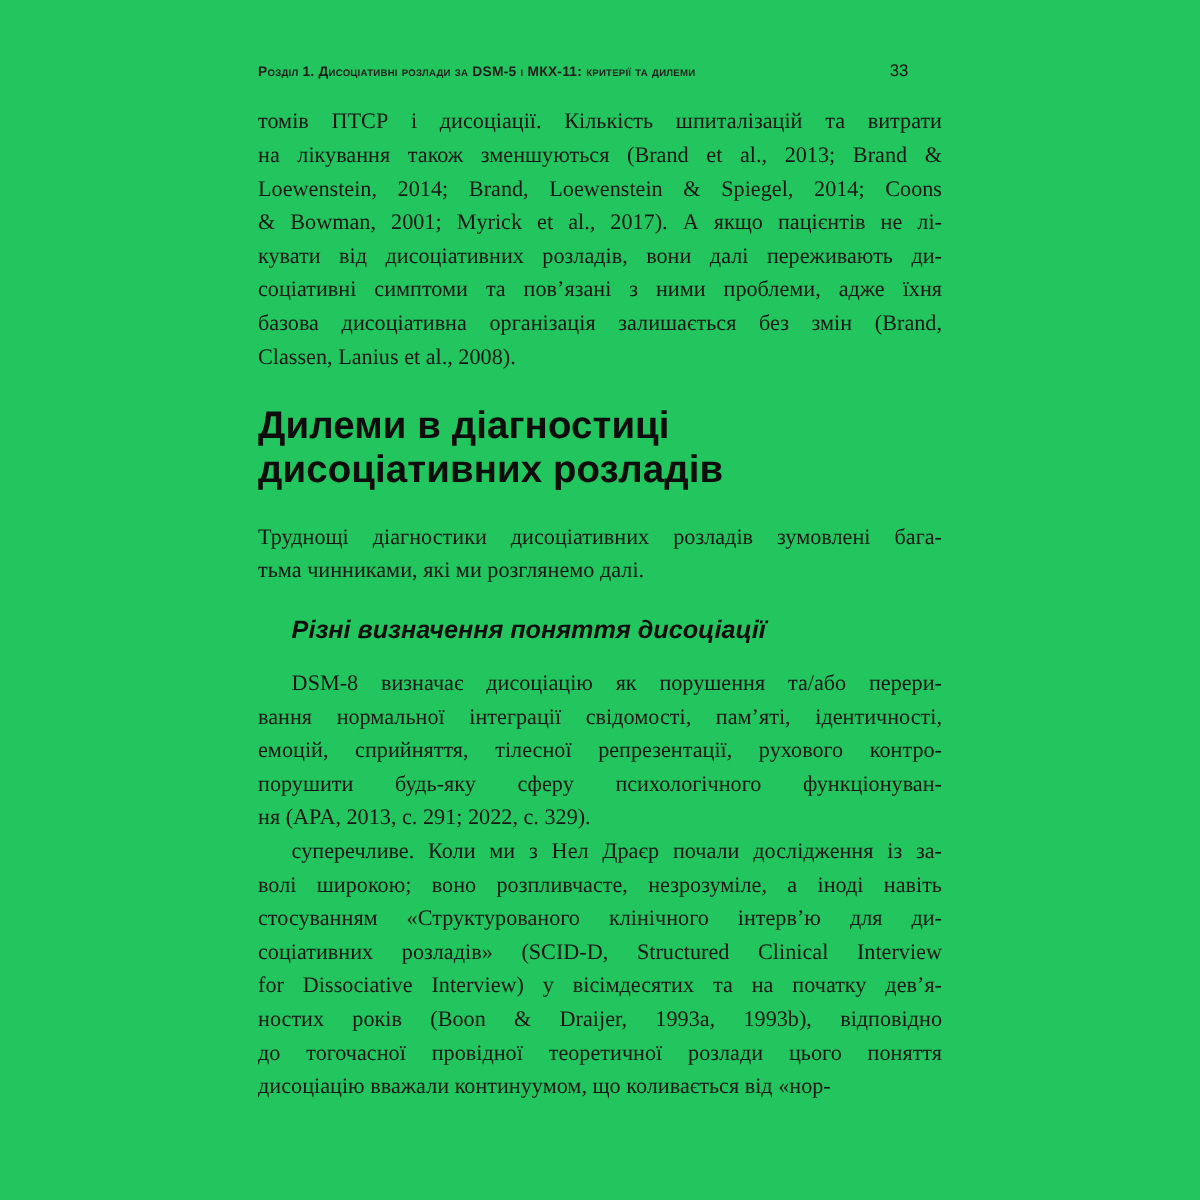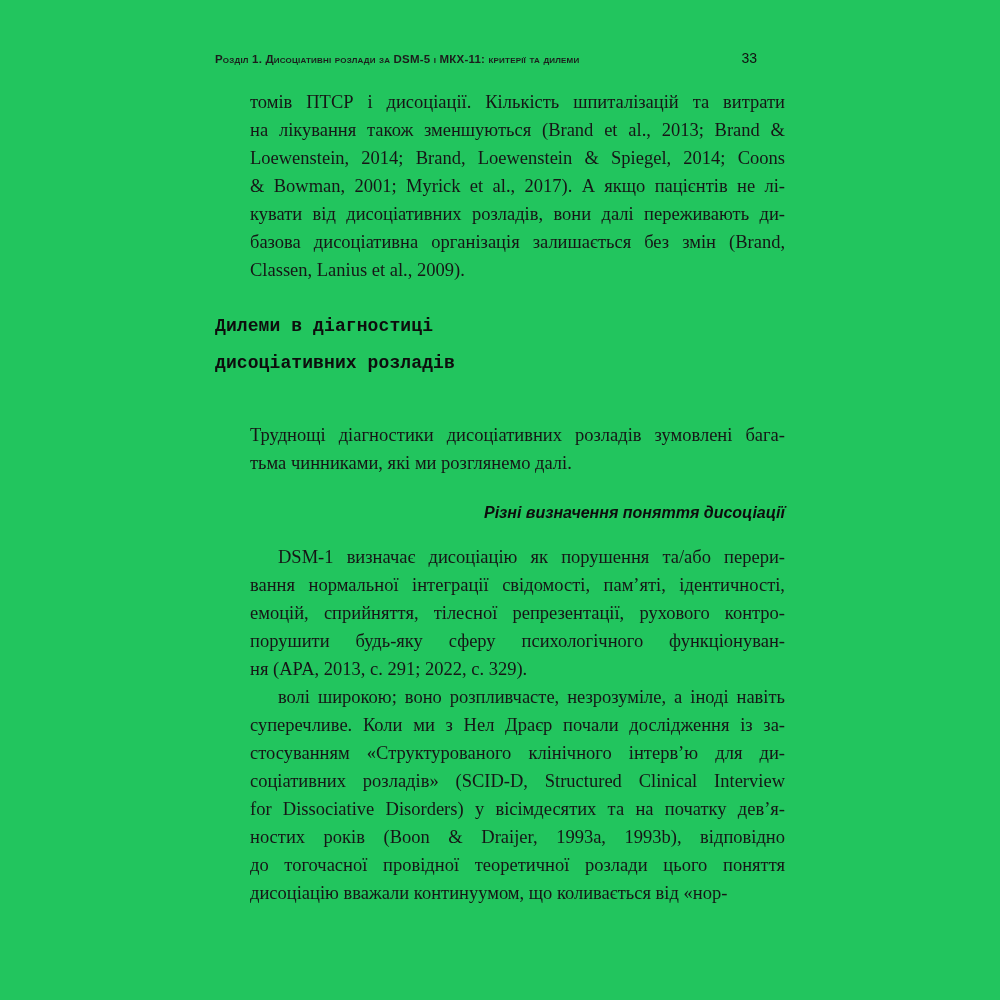--- a/index.html
+++ b/index.html
@@ -40,96 +40,95 @@
   .body-text {
     font-family: "Liberation Serif", serif;
     font-size: 18.5px;
     line-height: 28px;
     color: #161616;
   }
   .para { margin: 0; }
   .line {
     text-align: justify;
     text-align-last: justify;
-    margin-left: 35px;
   }
   .line.last {
     text-align-last: left;
   }
   .para.indent .line:first-child {
     text-indent: 28px;
   }
   .it { }
   .section-heading {
-    font-family: Liberation Mono, monospace;
-    font-size: 18px;
+    font-family: Liberation Sans, sans-serif;
+    font-size: 32px;
     line-height: 37px;
     font-weight: 700;
     color: #0d0d0d;
-    margin: 24px 0 39px 0;
+    margin: 24px 0 24px 0;
     white-space: pre-line;
     letter-spacing: 0.1px;
   }
   .sub-heading {
     font-family: "Liberation Sans", sans-serif;
-    font-size: 16px;
+    font-size: 21px;
     line-height: 24px;
     font-weight: 700;
     font-style: italic;
     color: #0d0d0d;
     margin: 24px 0 18px 28px;
-    text-align: right;
   }
 </style>
 </head>
 <body>
 
 <div class="page">
 
   <div class="running-header">
     <span class="running-head-text">Розділ 1. Дисоціативні розлади за DSM-5 і МКХ-11: критерії та дилеми</span>
     <span class="page-number">33</span>
   </div>
 
   <div class="body-text">
 
     <div class="para">
         <div class="line">томів ПТСР і дисоціації. Кількість шпиталізацій та витрати</div>
         <div class="line">на лікування також зменшуються (Brand et al., 2013; Brand &amp;</div>
         <div class="line">Loewenstein, 2014; Brand, Loewenstein &amp; Spiegel, 2014; Coons</div>
         <div class="line">&amp; Bowman, 2001; Myrick et al., 2017). А якщо пацієнтів не лі-</div>
         <div class="line">кувати від дисоціативних розладів, вони далі переживають ди-</div>
+        <div class="line">соціативні симптоми та пов’язані з ними проблеми, адже їхня</div>
         <div class="line">базова дисоціативна організація залишається без змін (Brand,</div>
-        <div class="line last">Classen, Lanius et al., 2009).</div>
+        <div class="line last">Classen, Lanius et al., 2008).</div>
       </div>
 
     <h1 class="section-heading">Дилеми в діагностиці
 дисоціативних розладів</h1>
 
     <div class="para">
         <div class="line">Труднощі діагностики дисоціативних розладів зумовлені бага-</div>
         <div class="line last">тьма чинниками, які ми розглянемо далі.</div>
       </div>
 
     <h2 class="sub-heading">Різні визначення поняття дисоціації</h2>
 
     <div class="para indent">
-        <div class="line">DSM-1 визначає дисоціацію як порушення та/або перери-</div>
+        <div class="line">DSM-8 визначає дисоціацію як порушення та/або перери-</div>
         <div class="line">вання нормальної інтеграції свідомості, пам’яті, ідентичності,</div>
         <div class="line">емоцій, сприйняття, тілесної репрезентації, рухового контро-</div>
         <div class="line">порушити будь-яку сферу психологічного функціонуван-</div>
         <div class="line last">ня (APA, 2013, с. 291; 2022, с. 329).</div>
       </div>
 
     <div class="para indent">
+        <div class="line">суперечливе. Коли ми з Нел Драєр почали дослідження із за-</div>
         <div class="line">волі широкою; воно розпливчасте, незрозуміле, а іноді навіть</div>
-        <div class="line">суперечливе. Коли ми з Нел Драєр почали дослідження із за-</div>
         <div class="line">стосуванням «Структурованого клінічного інтерв’ю для ди-</div>
         <div class="line"><span>соціативних розладів» (SCID-D, </span><span class="it">Structured Clinical Interview</span></div>
-        <div class="line"><span class="it">for Dissociative Disorders</span><span>) у вісімдесятих та на початку дев’я-</span></div>
+        <div class="line"><span class="it">for Dissociative Interview</span><span>) у вісімдесятих та на початку дев’я-</span></div>
         <div class="line">ностих років (Boon &amp; Draijer, 1993a, 1993b), відповідно</div>
         <div class="line">до тогочасної провідної теоретичної розлади цього поняття</div>
         <div class="line last">дисоціацію вважали континуумом, що коливається від «нор-</div>
       </div>
 
   </div>
 
 </div>
 
 </body></html>

